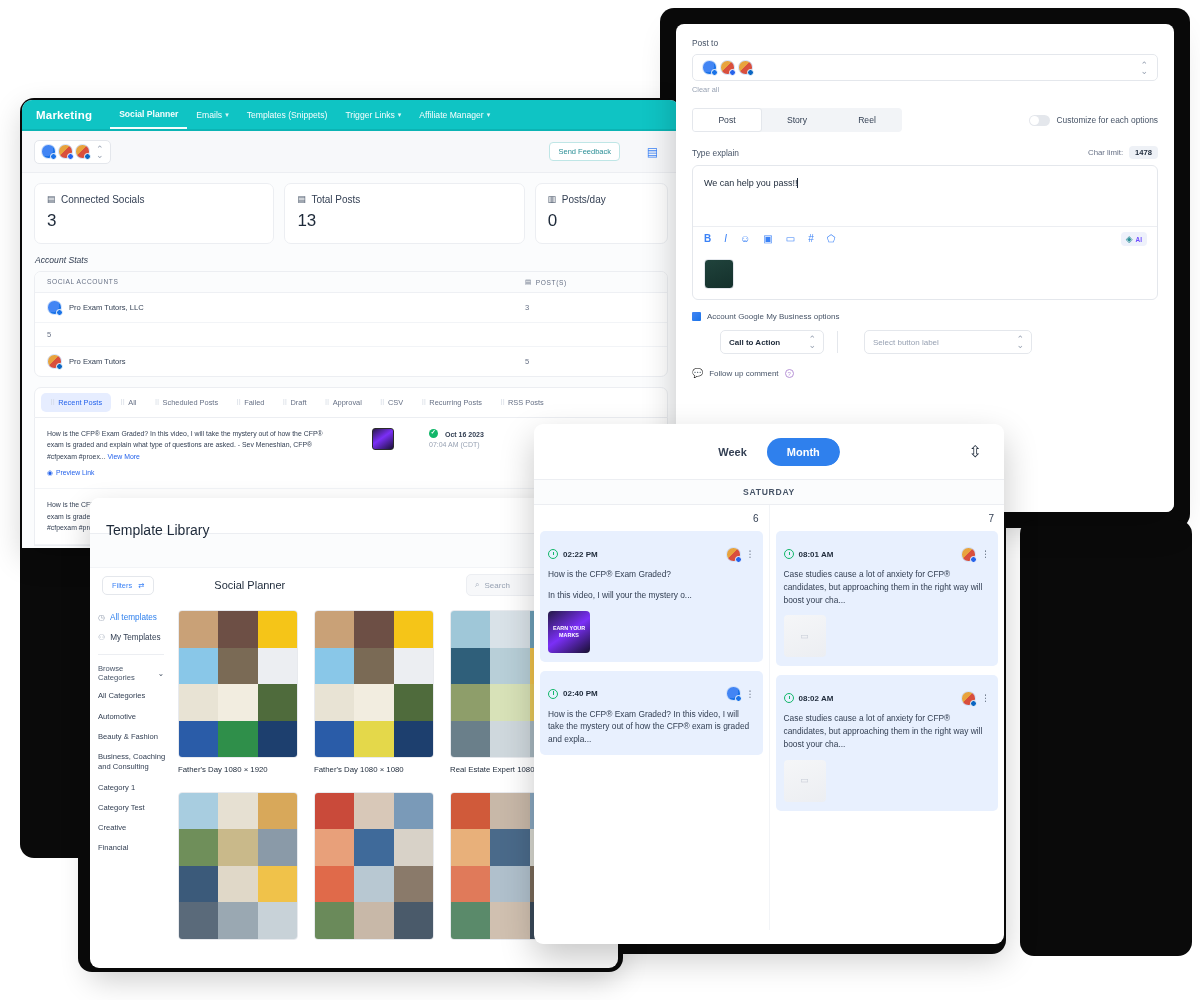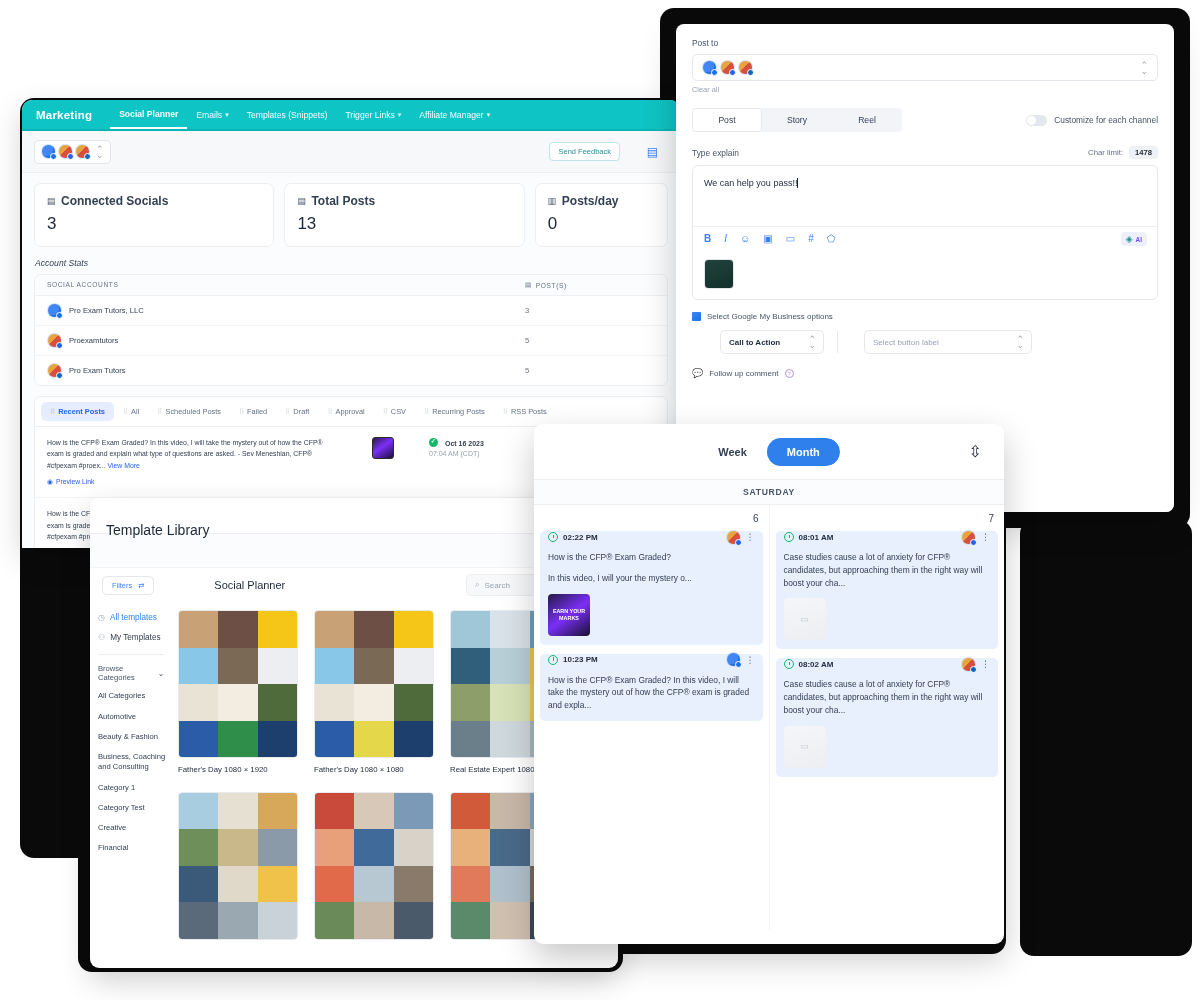--- a/index.html
+++ b/index.html
@@ -78,21 +78,21 @@
 
   .mk-body { padding: 10px 12px 0 12px; background: #fbfcfd; height: 375px;}
   .stat-row { display: flex; gap: 10px; }
   .stat-card {
     background: #fff; border: 1px solid #eceef2; border-radius: 7px;
     padding: 10px 12px 12px 12px; flex: 1; min-width: 0;
   }
   .stat-card.wide { flex: 2; }
   .stat-head { display: flex; align-items: center; gap: 5px; }
   .stat-ico { width: 9px; height: 9px; color:#475467; font-size:9px; line-height:9px;}
-  .stat-label { font-size: 12px; color: #344054; font-weight: bold; }
+  .stat-label { font-size: 10px; color: #344054; font-weight: normal; }
   .stat-value { font-size: 17px; color: #1d2939; margin-top: 6px; font-weight: 400;}
 
   .acct-stats-title { font-size: 8.6px; color:#344054; margin: 11px 0 6px 1px; font-weight: 500; font-style: italic;}
   .acct-table { background:#fff; border:1px solid #eceef2; border-radius:7px; overflow:hidden;}
   .acct-thead {
     display:flex; background:#fbfcfd; border-bottom:1px solid #eef0f4;
     padding: 6px 12px; font-size:6.6px; letter-spacing:.6px; color:#667085;
   }
   .acct-thead .c1 { flex: 1; }
   .acct-thead .c2 { width: 130px; display:flex; align-items:center; gap:4px;}
@@ -106,21 +106,21 @@
 
   .tabs-strip {
     display:flex; align-items:center; gap:0; margin-top:10px;
     background:#fff; border:1px solid #eceef2; border-radius:7px 7px 0 0;
     padding: 5px 6px; border-bottom:1px solid #eceef2;
   }
   .pill {
     font-size:7.4px; color:#667085; padding:5px 9px; border-radius:5px;
     display:flex; align-items:center; gap:4px; white-space:nowrap;
   }
-  .pill.active { background:#e6edff; color:#2563eb; font-weight:bold;}
+  .pill.active { background:#e6edff; color:#2563eb; font-weight:normal;}
   .grip { color:#cbd2dd; font-size:7px; letter-spacing:-1px;}
 
   .post-list { background:#fff; border:1px solid #eceef2; border-top:none; }
   .post-row { display:flex; align-items:flex-start; padding:10px 12px; border-bottom:1px solid #f2f4f7;}
   .post-txt { width: 285px; font-size:6.9px; line-height:1.65; color:#344054;}
   .link { color:#2563eb; }
   .preview-link { color:#2563eb; font-size:6.8px; margin-top:5px; display:flex; align-items:center; gap:3px;}
   .post-thumb {
     width:22px; height:22px; border-radius:3px; margin-left:40px; flex:none;
     background: linear-gradient(145deg,#2a1a4a,#7b2ff7 45%,#1b1038);
@@ -292,21 +292,21 @@
   .cal-dayname {
     flex:1; text-align:center; font-size:8.6px; color:#475467; letter-spacing:.7px;
     padding:7px 0; font-weight:bold; background:#fbfcfd;
   }
   .cal-dayname + .cal-dayname { border-left:1px solid #eceef2;}
   .cal-cols { display:flex; height:425px;}
   .cal-col { flex:1; padding:0 6px 0 6px; }
   .cal-col + .cal-col { border-left:1px solid #f2f4f7;}
   .cal-daynum { text-align:right; font-size:10px; color:#344054; padding:8px 4px 7px 0;}
   .ev {
-    background:#e8f0fe; border-radius:5px; padding:1px 8px 9px 8px; margin-bottom:9px;
+    background:#e8f0fe; border-radius:5px; padding:18px 8px 9px 8px; margin-bottom:9px;
   }
   .ev-head { display:flex; align-items:center; gap:5px; position:relative; }
   .clock {
     width:10px;height:10px;border-radius:50%;border:1.3px solid #12b76a;position:relative;flex:none;
   }
   .clock::after{content:"";position:absolute;left:4px;top:1.6px;width:1px;height:3.4px;background:#12b76a;}
   .ev-time { font-size:8px; color:#1d2939; font-weight:bold;}
   .ev-actions { position:absolute; right:0; display:flex; align-items:center; gap:5px;}
   .kebab { color:#475467; font-size:9px; line-height:8px; letter-spacing:0; }
   .ev-text { font-size:8.4px; color:#344054; line-height:1.52; margin-top:9px;}
@@ -414,26 +414,20 @@
         <div class="acct-trow">
           <div class="c1">
             <span class="avatar av-google">
                 <i class="av-badge gbiz"></i>
               </span>
             <span>Pro Exam Tutors, LLC</span>
           </div>
           <div class="c2">3</div>
         </div>
         <div class="acct-trow">
-          <div class="c1">
-            <span class="avatar av-gmb">
-                <i class="av-badge insta"></i>
-              </span>
-            <span>Proexamtutors</span>
-          </div>
           <div class="c2">5</div>
         </div>
         <div class="acct-trow">
           <div class="c1">
             <span class="avatar av-gmb">
                 <i class="av-badge ln"></i>
               </span>
             <span>Pro Exam Tutors</span>
           </div>
           <div class="c2">5</div>
@@ -537,21 +531,21 @@
     <div class="clear-all">Clear all</div>
 
     <div class="seg-row">
       <div class="segmented">
         <div class="seg active">Post</div>
         <div class="seg">Story</div>
         <div class="seg">Reel</div>
       </div>
       <div class="toggle-wrap">
         <span class="toggle"></span>
-        <span class="toggle-lbl">Customize for each channel</span>
+        <span class="toggle-lbl">Customize for each options</span>
       </div>
     </div>
 
     <div class="content-head">
       <span class="lbl-sm">Type explain</span>
       <span class="charlimit">
         <span>Char limit:</span>
         <span class="chip-num">1478</span>
       </span>
     </div>
@@ -573,21 +567,21 @@
           <span class="txt">AI</span>
         </span>
       </div>
       <div class="media-strip">
         <div class="media-thumb"></div>
       </div>
     </div>
 
     <div class="gmb-row">
       <span class="gmb-ico"></span>
-      <span class="gmb-label">Select Google My Business options</span>
+      <span class="gmb-label">Account Google My Business options</span>
     </div>
     <div class="gmb-selects">
       <div class="gsel">
         <strong>Call to Action</strong>
         <span class="stepper">⌃<br>⌄</span>
       </div>
       <span class="divider-v"></span>
       <div class="gsel b">
         <span>Select button label</span>
         <span class="stepper">⌃<br>⌄</span>
@@ -781,21 +775,21 @@
             </span>
           </div>
           <div class="ev-text">How is the CFP® Exam Graded?</div>
           <div class="ev-text">In this video, I will your the mystery o...</div>
           <div class="ev-img">EARN YOUR MARKS</div>
         </div>
 
         <div class="ev">
           <div class="ev-head">
             <span class="clock"></span>
-            <span class="ev-time">10:23 PM</span>
+            <span class="ev-time">02:40 PM</span>
             <span class="ev-actions">
               <span class="avatar av-google">
                   <i class="av-badge gbiz"></i>
                 </span>
               <span class="kebab">⋮</span>
             </span>
           </div>
           <div class="ev-text">How is the CFP® Exam Graded? In this video, I will take the mystery out of how the CFP® exam is graded and expla...</div>
         </div>
 

